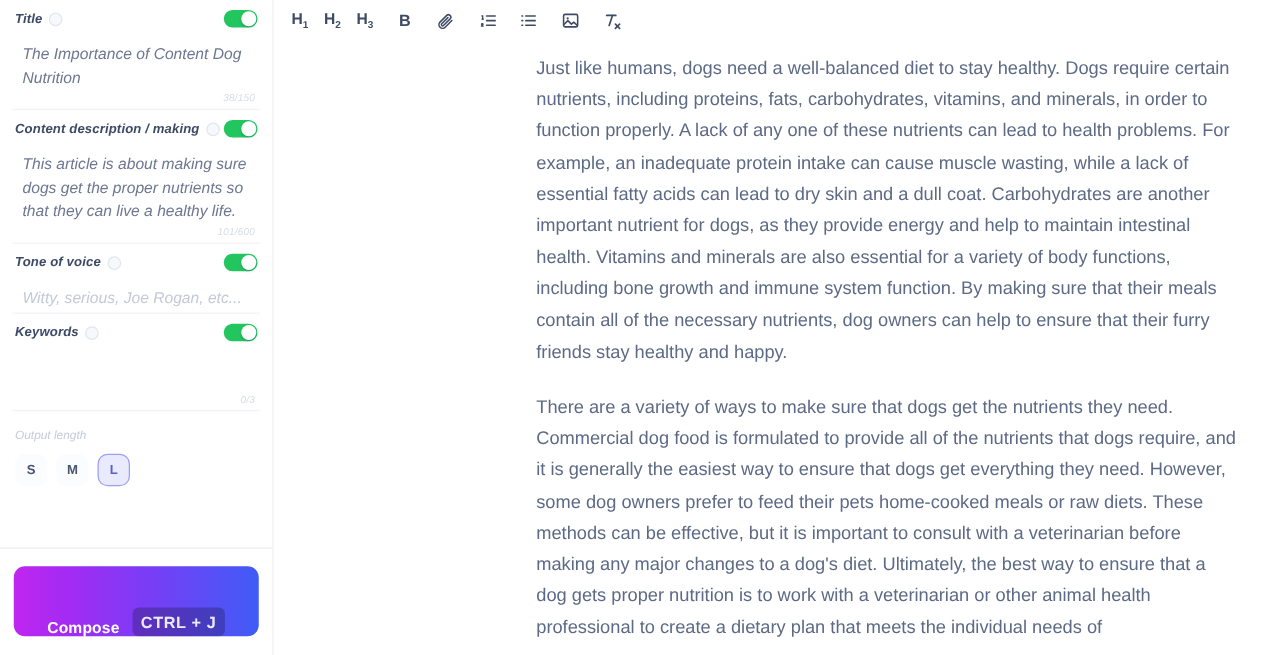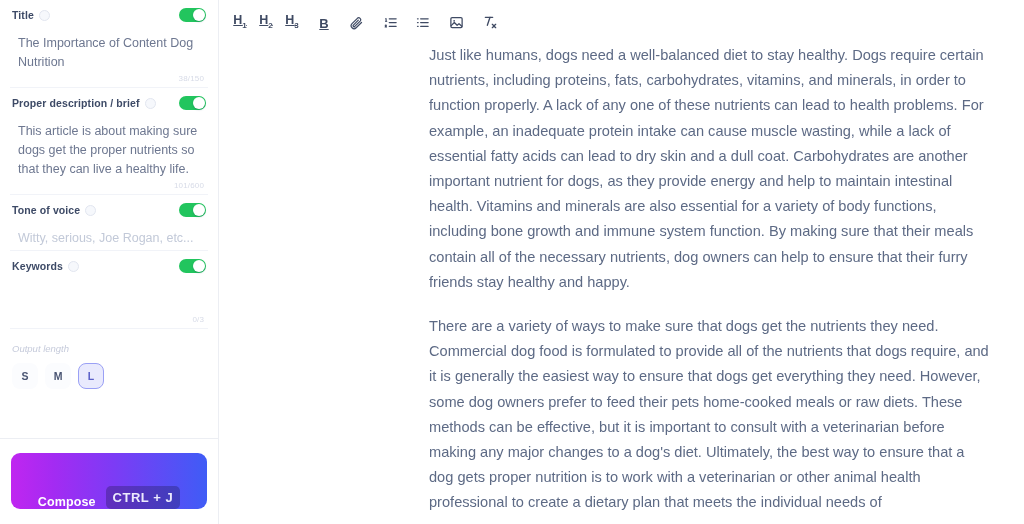--- a/index.html
+++ b/index.html
@@ -15,21 +15,21 @@
   .sidebar {
     width: 219px; height: 524px;
     background: #ffffff;
     border-right: 1px solid #eceef3;
     display: flex; flex-direction: column;
     position: relative;
     flex: 0 0 219px;
   }
   .sb-scroll { flex: 1 1 auto; overflow: hidden; }
 
-  .field { padding: 0 10px; position: relative; }
+  .field { padding: 0 10px; position: relative; font-style: italic; }
   .field-head {
     display: flex; align-items: center;
     height: 30px; padding: 0 2px;
   }
   .field-label {
     font-size: 10.5px; font-weight: 700; color: #3d4a66;
     letter-spacing: .01em; white-space: nowrap;
   }
   .info-icon {
     width: 11px; height: 11px; margin-left: 5px;
@@ -96,24 +96,23 @@
   }
 
   
   .editor { flex: 1 1 auto; height: 524px; display: flex; flex-direction: column; background: #fff; position: relative; }
   .toolbar {
     height: 33px; display: flex; align-items: center;
     padding-left: 8px; gap: 0px; flex: 0 0 33px;
   }
   .tb-btn {
     width: 26px; height: 26px; border-radius: 5px;
-    display: flex; align-items: flex-end; justify-content: center;
+    display: flex; align-items: center; justify-content: center;
     color: #3f4a63; cursor: pointer; margin-right: 0px;
     flex: 0 0 auto;
-    text-decoration: underline;
   }
   .tb-btn svg { display: block; }
   .tb-h { font-size: 12.5px; font-weight: 700; line-height: 1; }
   .tb-h sub { font-size: 8px; font-weight: 700; }
   .tb-b { font-size: 13px; font-weight: 700; line-height: 1; }
 
   .doc {
     flex: 1 1 auto; overflow: hidden;
     padding: 10px 30px 0 210px;
   }
@@ -138,21 +137,21 @@
               <span class="knob"></span>
             </span>
         </div>
         <div class="field-value">The Importance of Content Dog Nutrition</div>
         <div class="counter">38/150</div>
       </div>
       <div class="field-sep"></div>
 
       <div class="field">
         <div class="field-head">
-          <span class="field-label">Proper description / brief</span>
+          <span class="field-label">Content description / making</span>
           <span class="info-icon"></span>
           <span class="toggle">
               <span class="knob"></span>
             </span>
         </div>
         <div class="field-value">This article is about making sure dogs get the proper nutrients so that they can live a healthy life.</div>
         <div class="counter">101/600</div>
       </div>
       <div class="field-sep"></div>
 

